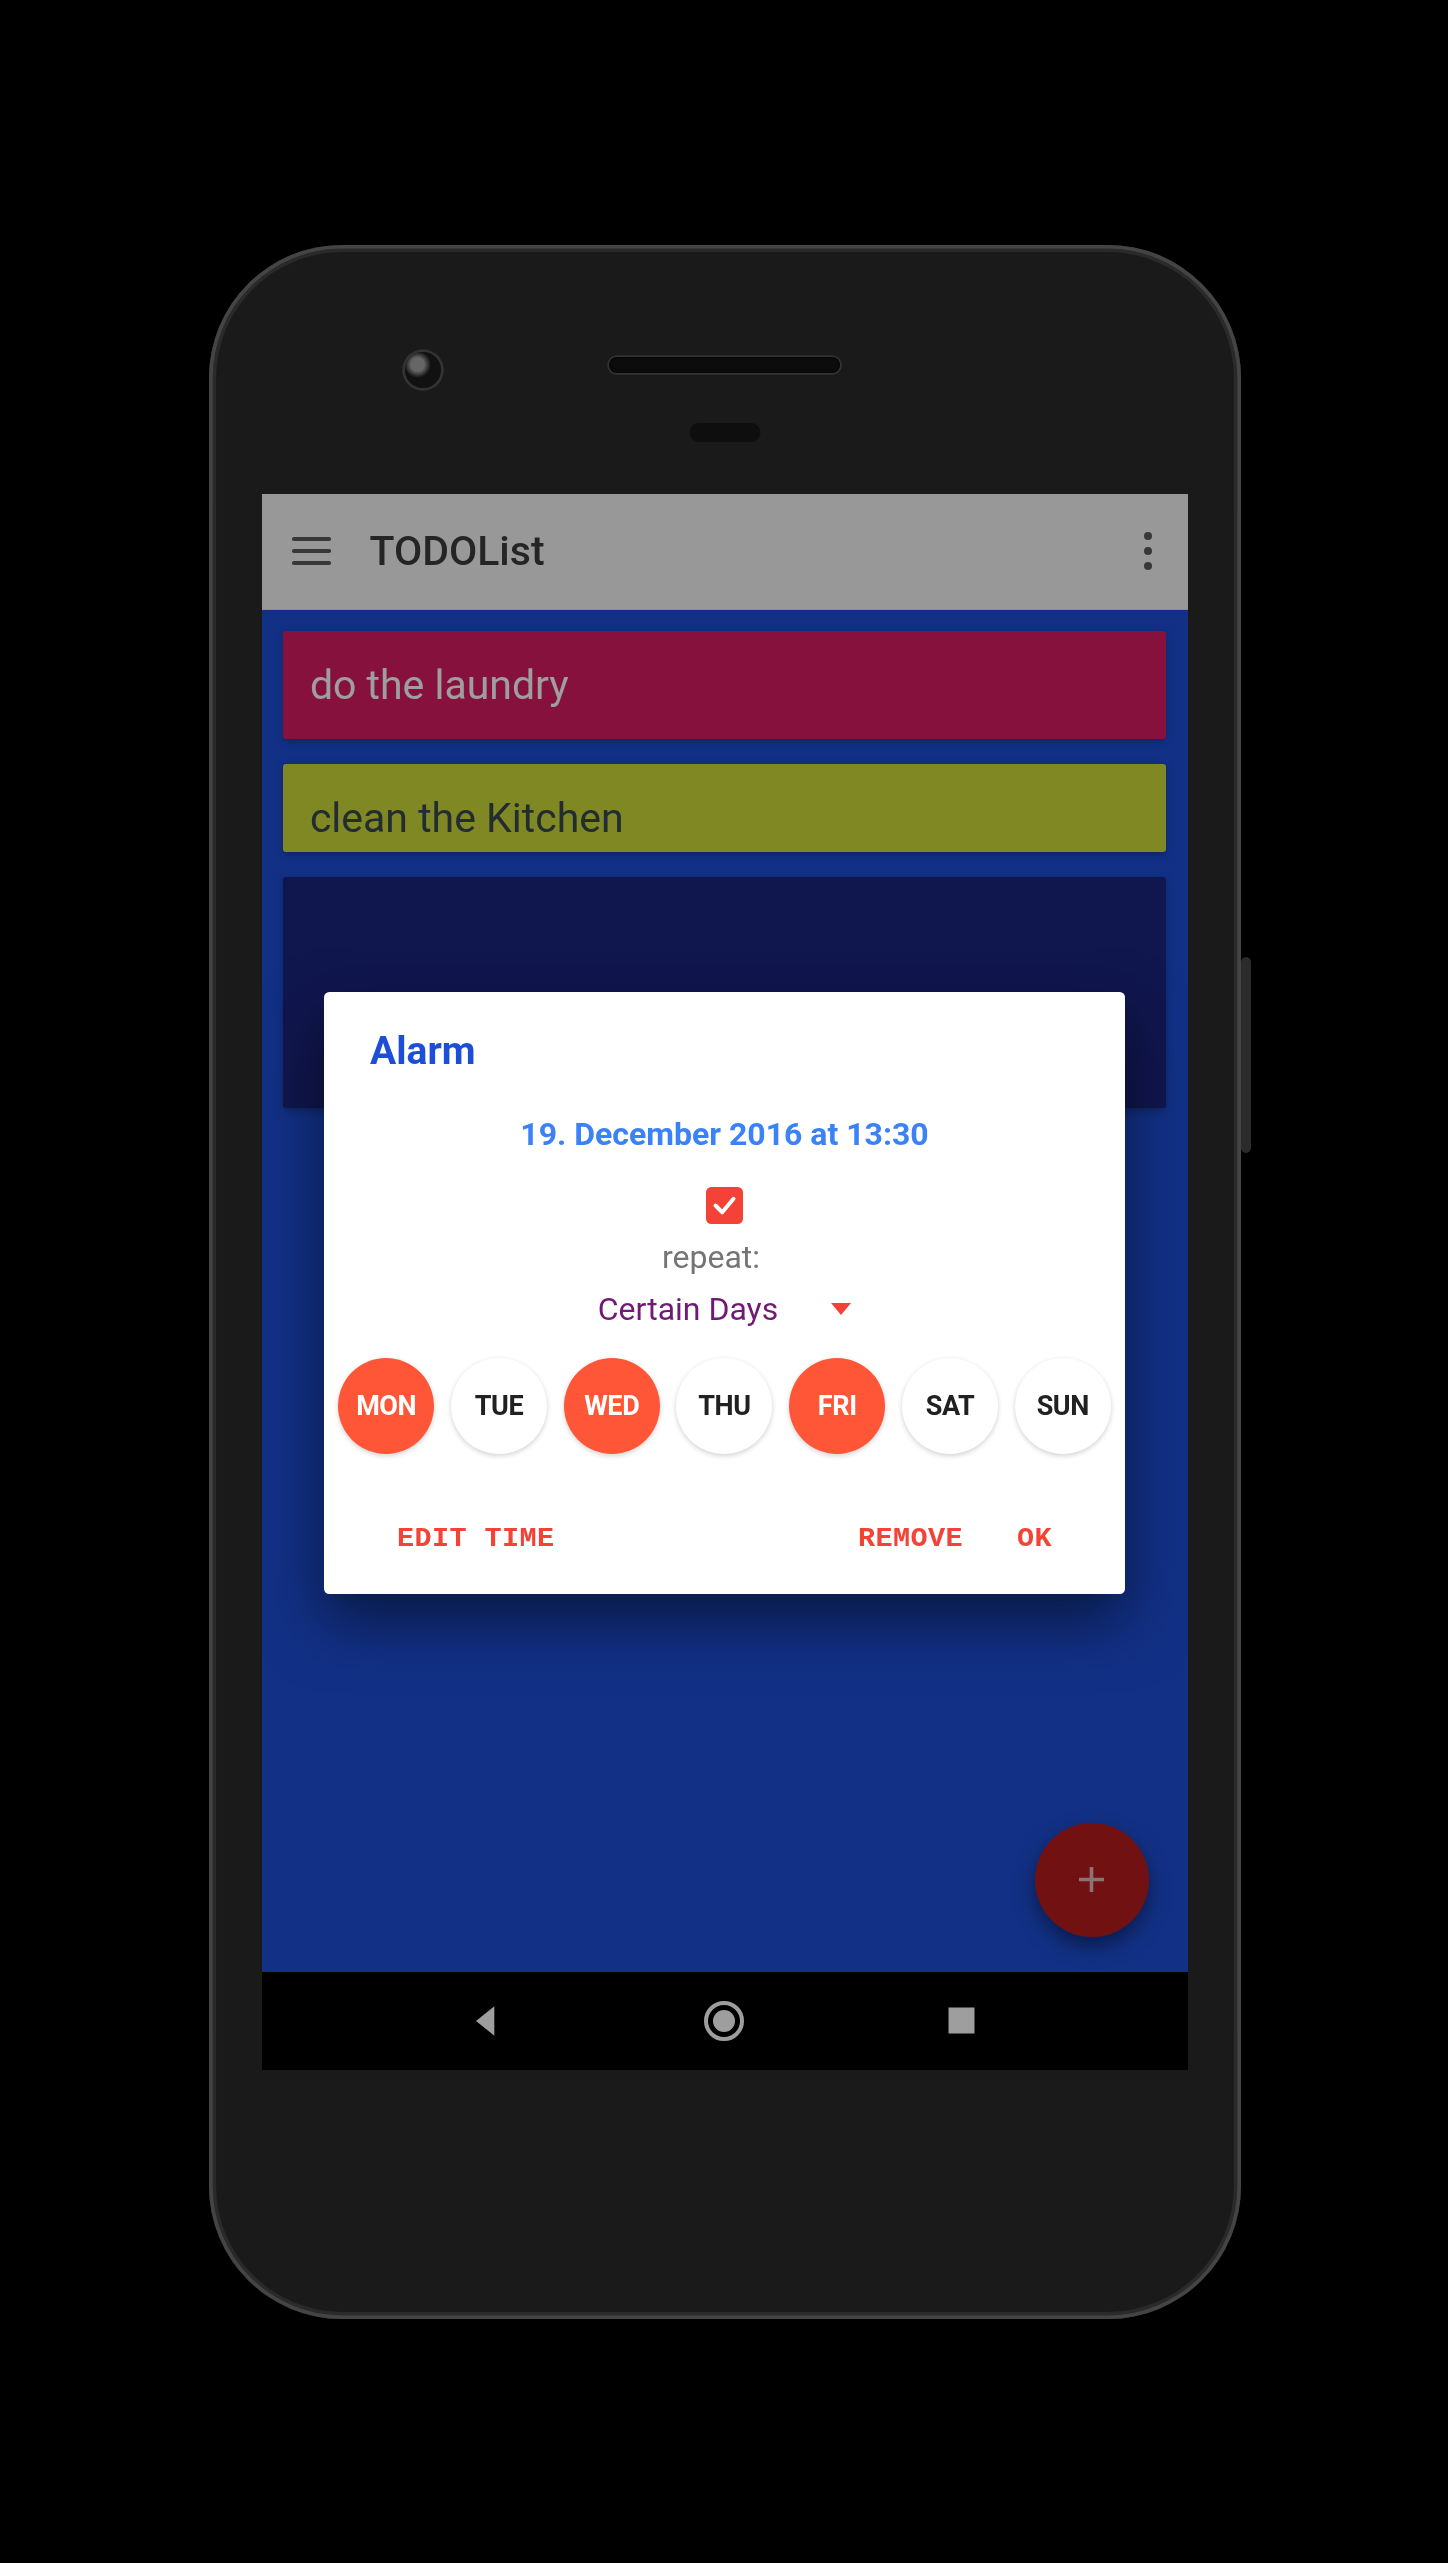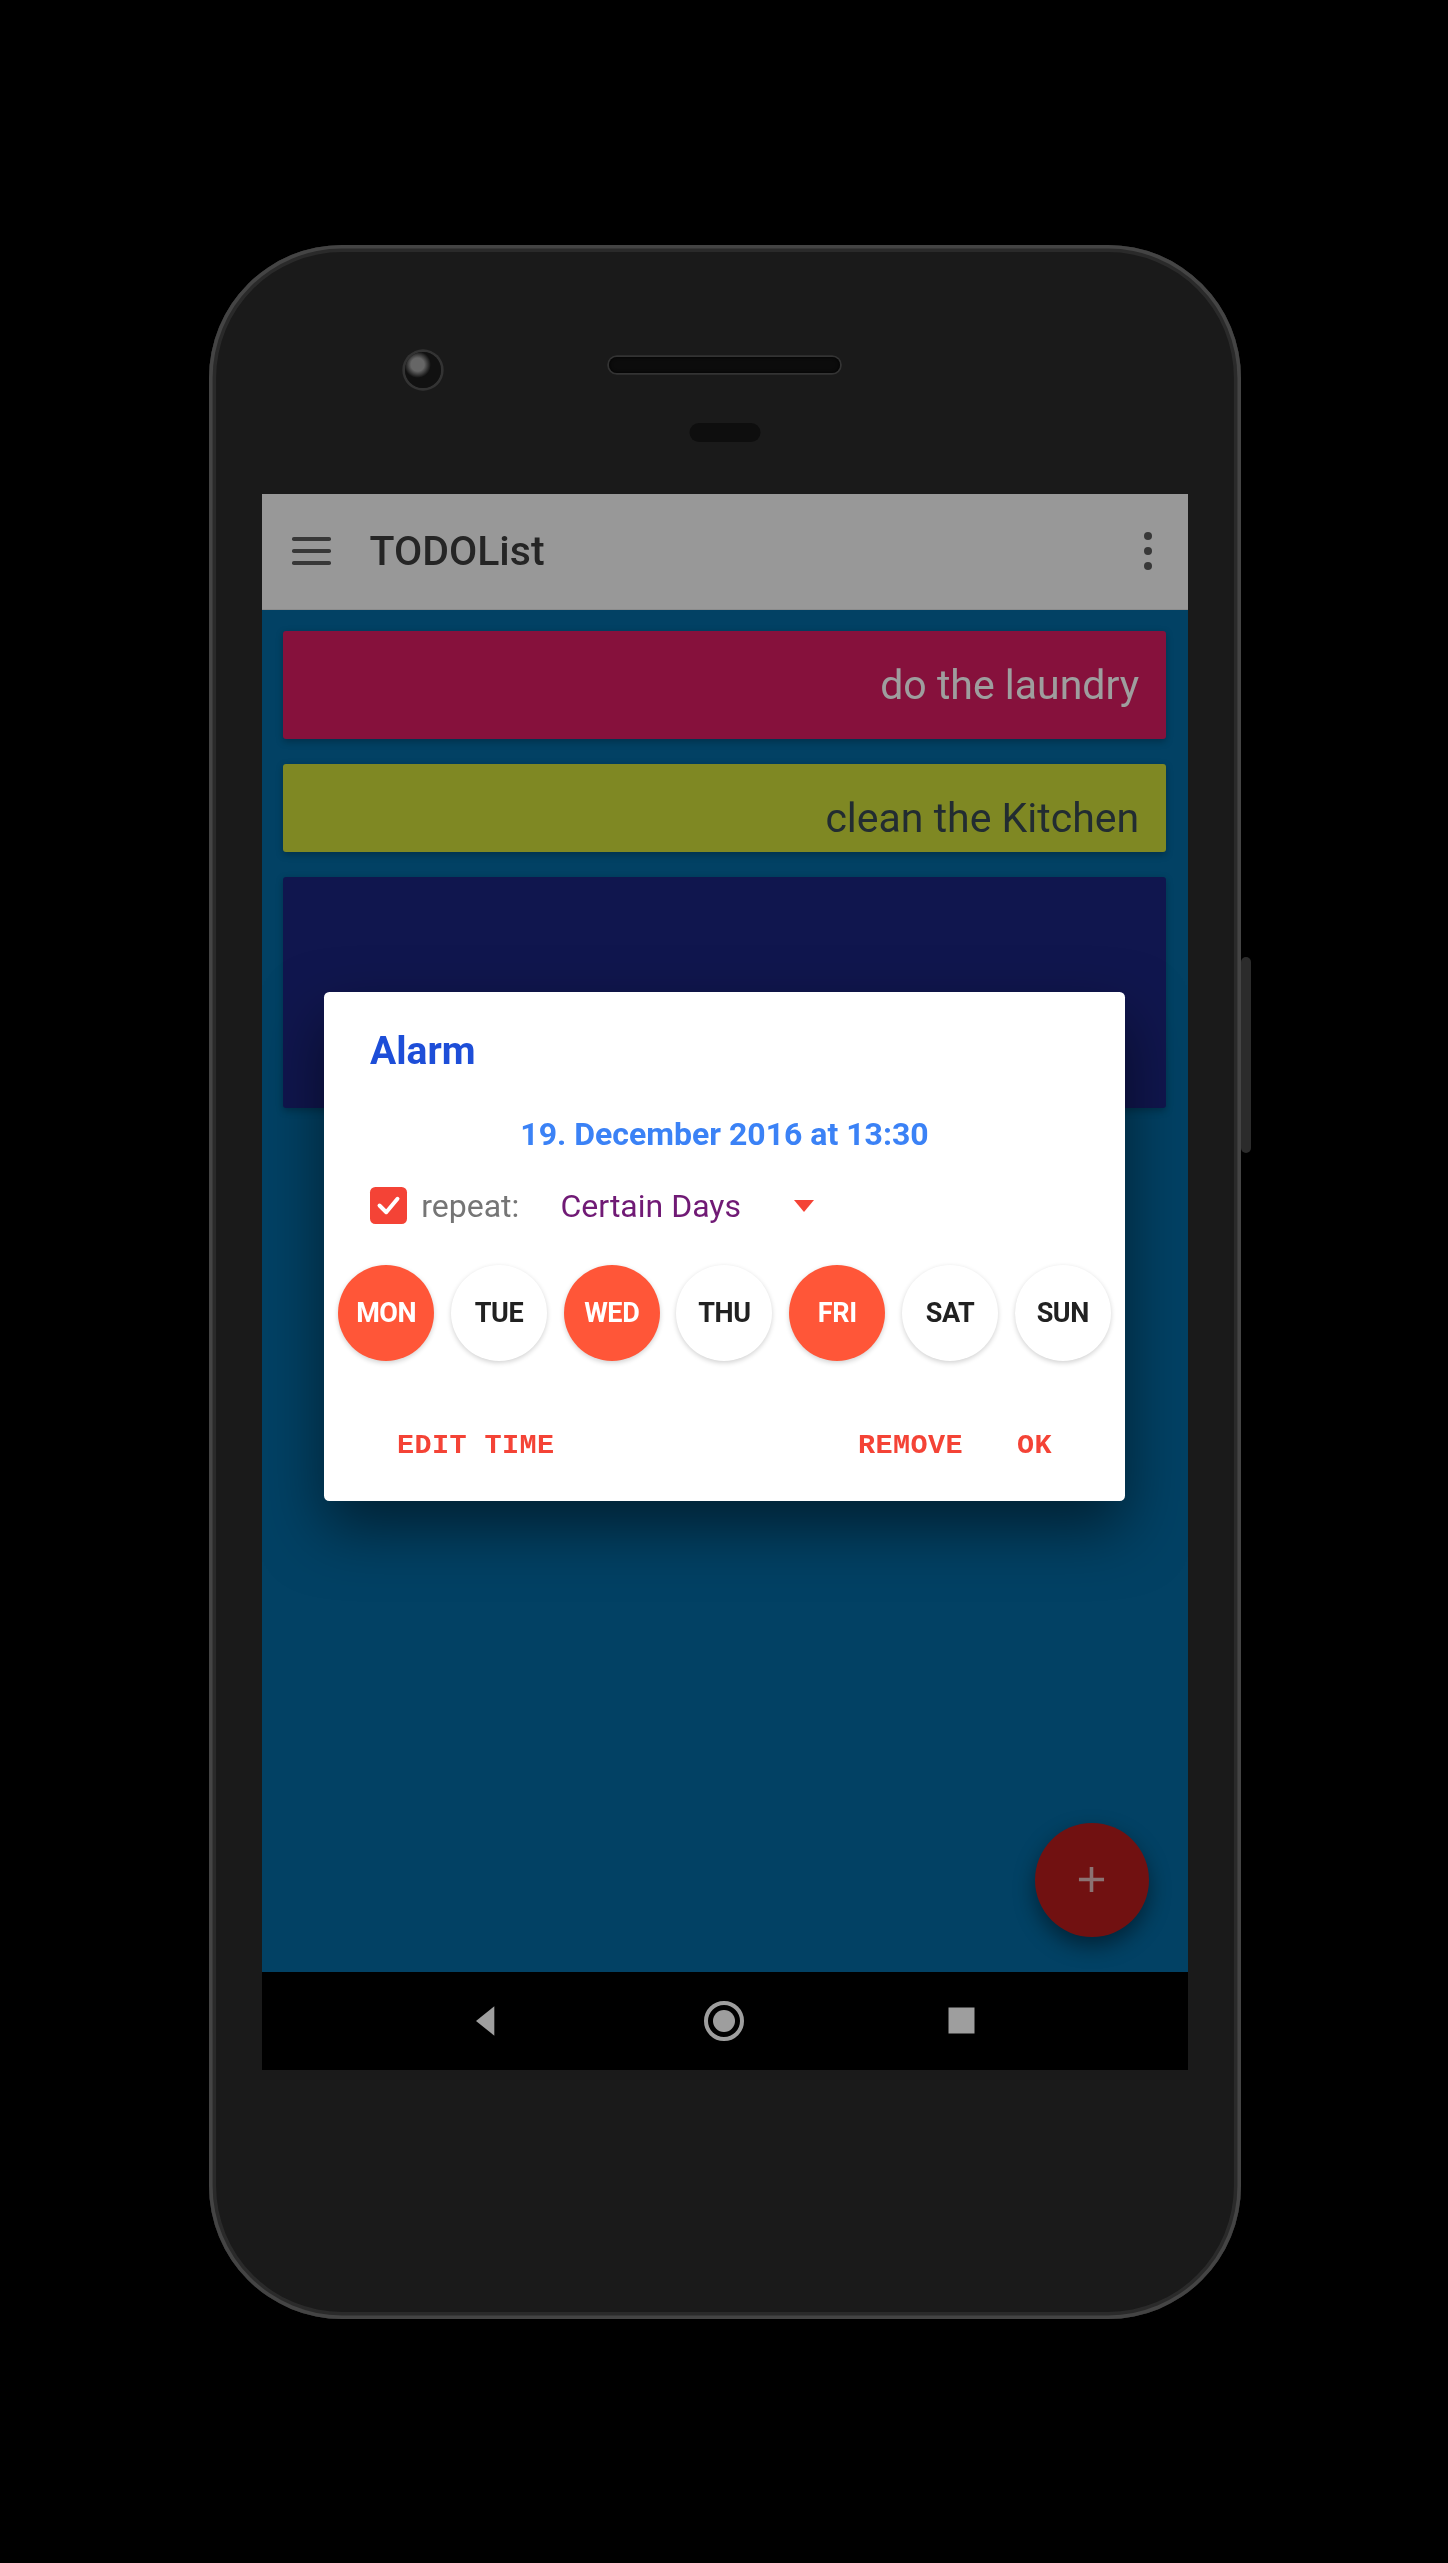--- a/index.html
+++ b/index.html
@@ -77,23 +77,22 @@
     right: 53px;
     bottom: 249px;
     background: #9e9e9e;
     overflow: hidden;
   }
 
   
   .app {
     position: absolute;
     inset: 0;
-    background: #0369a1;
+    background: #1d4ed8;
     filter: brightness(0.62);
-    text-align: right;
   }
 
   .appbar {
     height: 116px;
     background: #f5f5f5;
     display: flex;
     align-items: center;
     padding: 0 30px;
     gap: 39px;
     border-bottom: 0.9px solid #e1e1e1;
@@ -188,21 +187,22 @@
     font-weight: 700;
     color: #3b82f6;
     text-align: center;
     margin-bottom: 34px;
     margin-top: 41px;
   }
   .repeat-row {
     display: flex;
     align-items: center;
     gap: 14.2px;
-    margin-bottom: 40px;
+    margin-bottom: 30px;
+    flex-direction: column;
   }
   .checkbox {
     width: 37px; height: 37px;
     background: #f44336;
     border-radius: 5.3px;
     display: flex; align-items: center; justify-content: center;
   }
   .checkbox svg { width: 27px; height: 27px; }
   .repeat-label { font-size: 32px; color: #757575; margin-right: 27px; }
   .dropdown {

